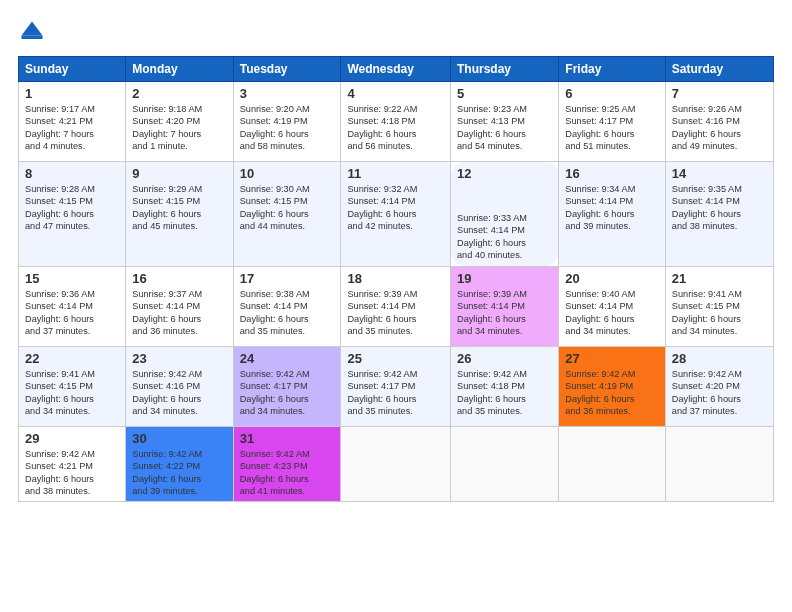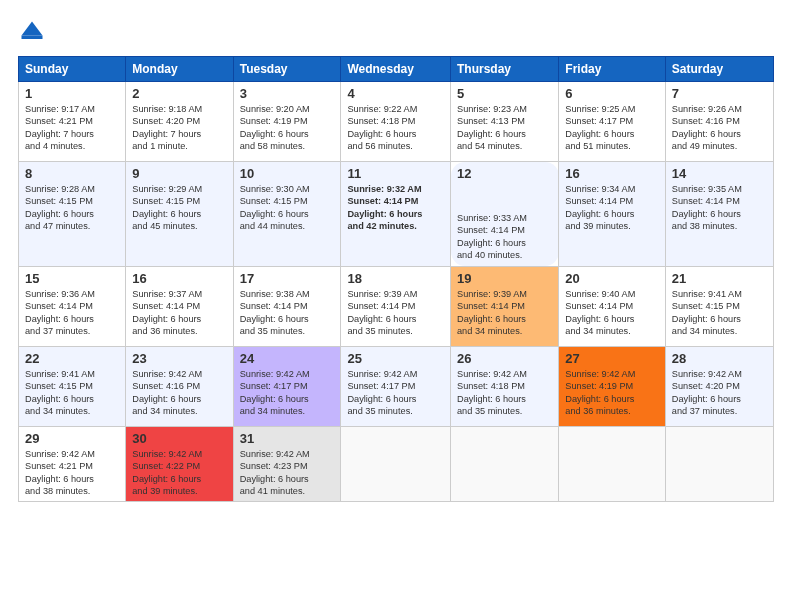--- a/index.html
+++ b/index.html
@@ -201,21 +201,21 @@
           </td>
           <td style="background: rgb(240, 244, 255);">
             <span class="day-num">10</span>
             <div class="day-info" style="white-space: pre-line;">Sunrise: 9:30 AM
 Sunset: 4:15 PM
 Daylight: 6 hours
 and 44 minutes.</div>
           </td>
           <td style="background: rgb(240, 244, 255);">
             <span class="day-num">11</span>
-            <div class="day-info" style="white-space: pre-line; font-weight: bold;">Sunrise: 9:32 AM
+            <div class="day-info" style="white-space: pre-line;">Sunrise: 9:32 AM
 Sunset: 4:14 PM
 Daylight: 6 hours
 and 42 minutes.</div>
           </td>
           <td style="background: rgb(240, 244, 255); border-radius: 14px;">
             <span class="day-num">12</span>
             <div class="day-info" style="white-space: pre-line; margin-top: 31px;">Sunrise: 9:33 AM
 Sunset: 4:14 PM
 Daylight: 6 hours
 and 40 minutes.</div>
@@ -257,21 +257,21 @@
 Daylight: 6 hours
 and 35 minutes.</div>
           </td>
           <td style="background: rgb(255, 255, 255);">
             <span class="day-num">18</span>
             <div class="day-info" style="white-space: pre-line;">Sunrise: 9:39 AM
 Sunset: 4:14 PM
 Daylight: 6 hours
 and 35 minutes.</div>
           </td>
-          <td style="background: #fdba74;">
+          <td style="background: #f0abfc;">
             <span class="day-num">19</span>
             <div class="day-info" style="white-space: pre-line;">Sunrise: 9:39 AM
 Sunset: 4:14 PM
 Daylight: 6 hours
 and 34 minutes.</div>
           </td>
           <td style="background: rgb(255, 255, 255);">
             <span class="day-num">20</span>
             <div class="day-info" style="white-space: pre-line;">Sunrise: 9:40 AM
 Sunset: 4:14 PM
@@ -338,28 +338,28 @@
           </td>
         </tr>
         <tr class="last-row">
           <td style="background: rgb(255, 255, 255);">
             <span class="day-num">29</span>
             <div class="day-info" style="white-space: pre-line;">Sunrise: 9:42 AM
 Sunset: 4:21 PM
 Daylight: 6 hours
 and 38 minutes.</div>
           </td>
-          <td style="background: #ef4444;">
+          <td style="background: #3b82f6;">
             <span class="day-num">30</span>
             <div class="day-info" style="white-space: pre-line;">Sunrise: 9:42 AM
 Sunset: 4:22 PM
 Daylight: 6 hours
 and 39 minutes.</div>
           </td>
-          <td style="background: #e5e5e5;">
+          <td style="background: #d946ef;">
             <span class="day-num">31</span>
             <div class="day-info" style="white-space: pre-line;">Sunrise: 9:42 AM
 Sunset: 4:23 PM
 Daylight: 6 hours
 and 41 minutes.</div>
           </td>
           <td class="empty-cell"></td>
           <td class="empty-cell"></td>
           <td class="empty-cell"></td>
           <td class="empty-cell"></td>

